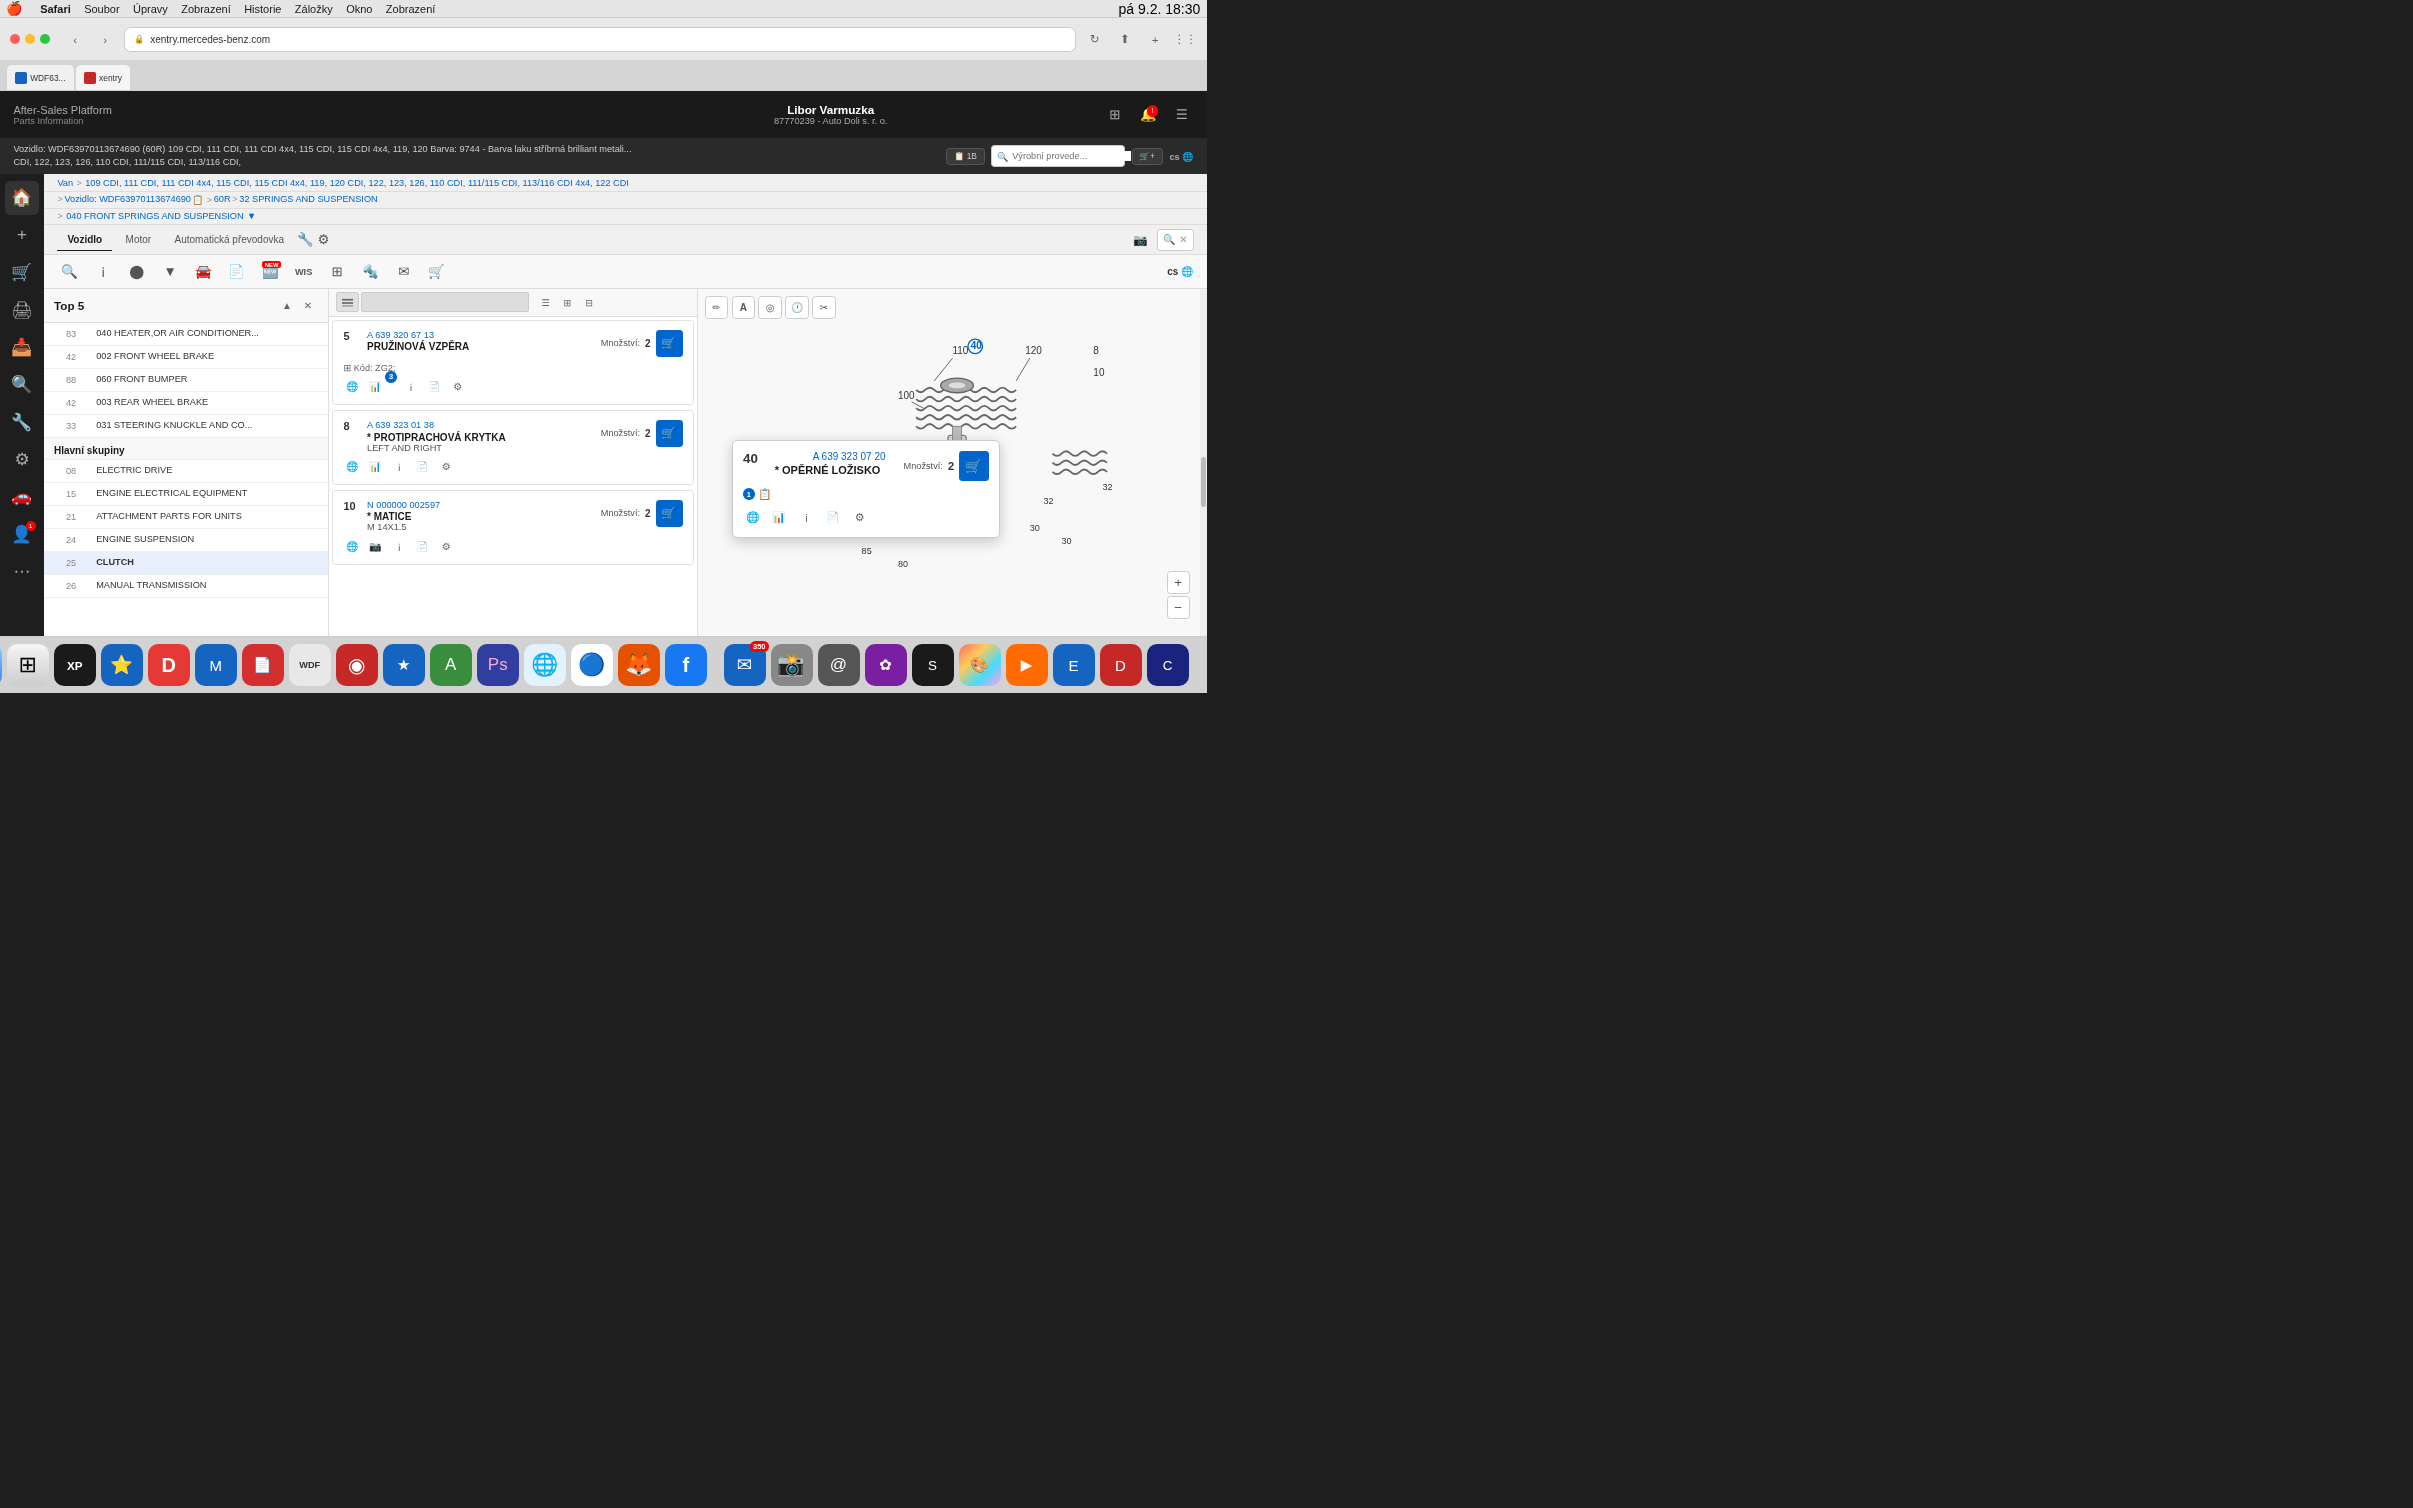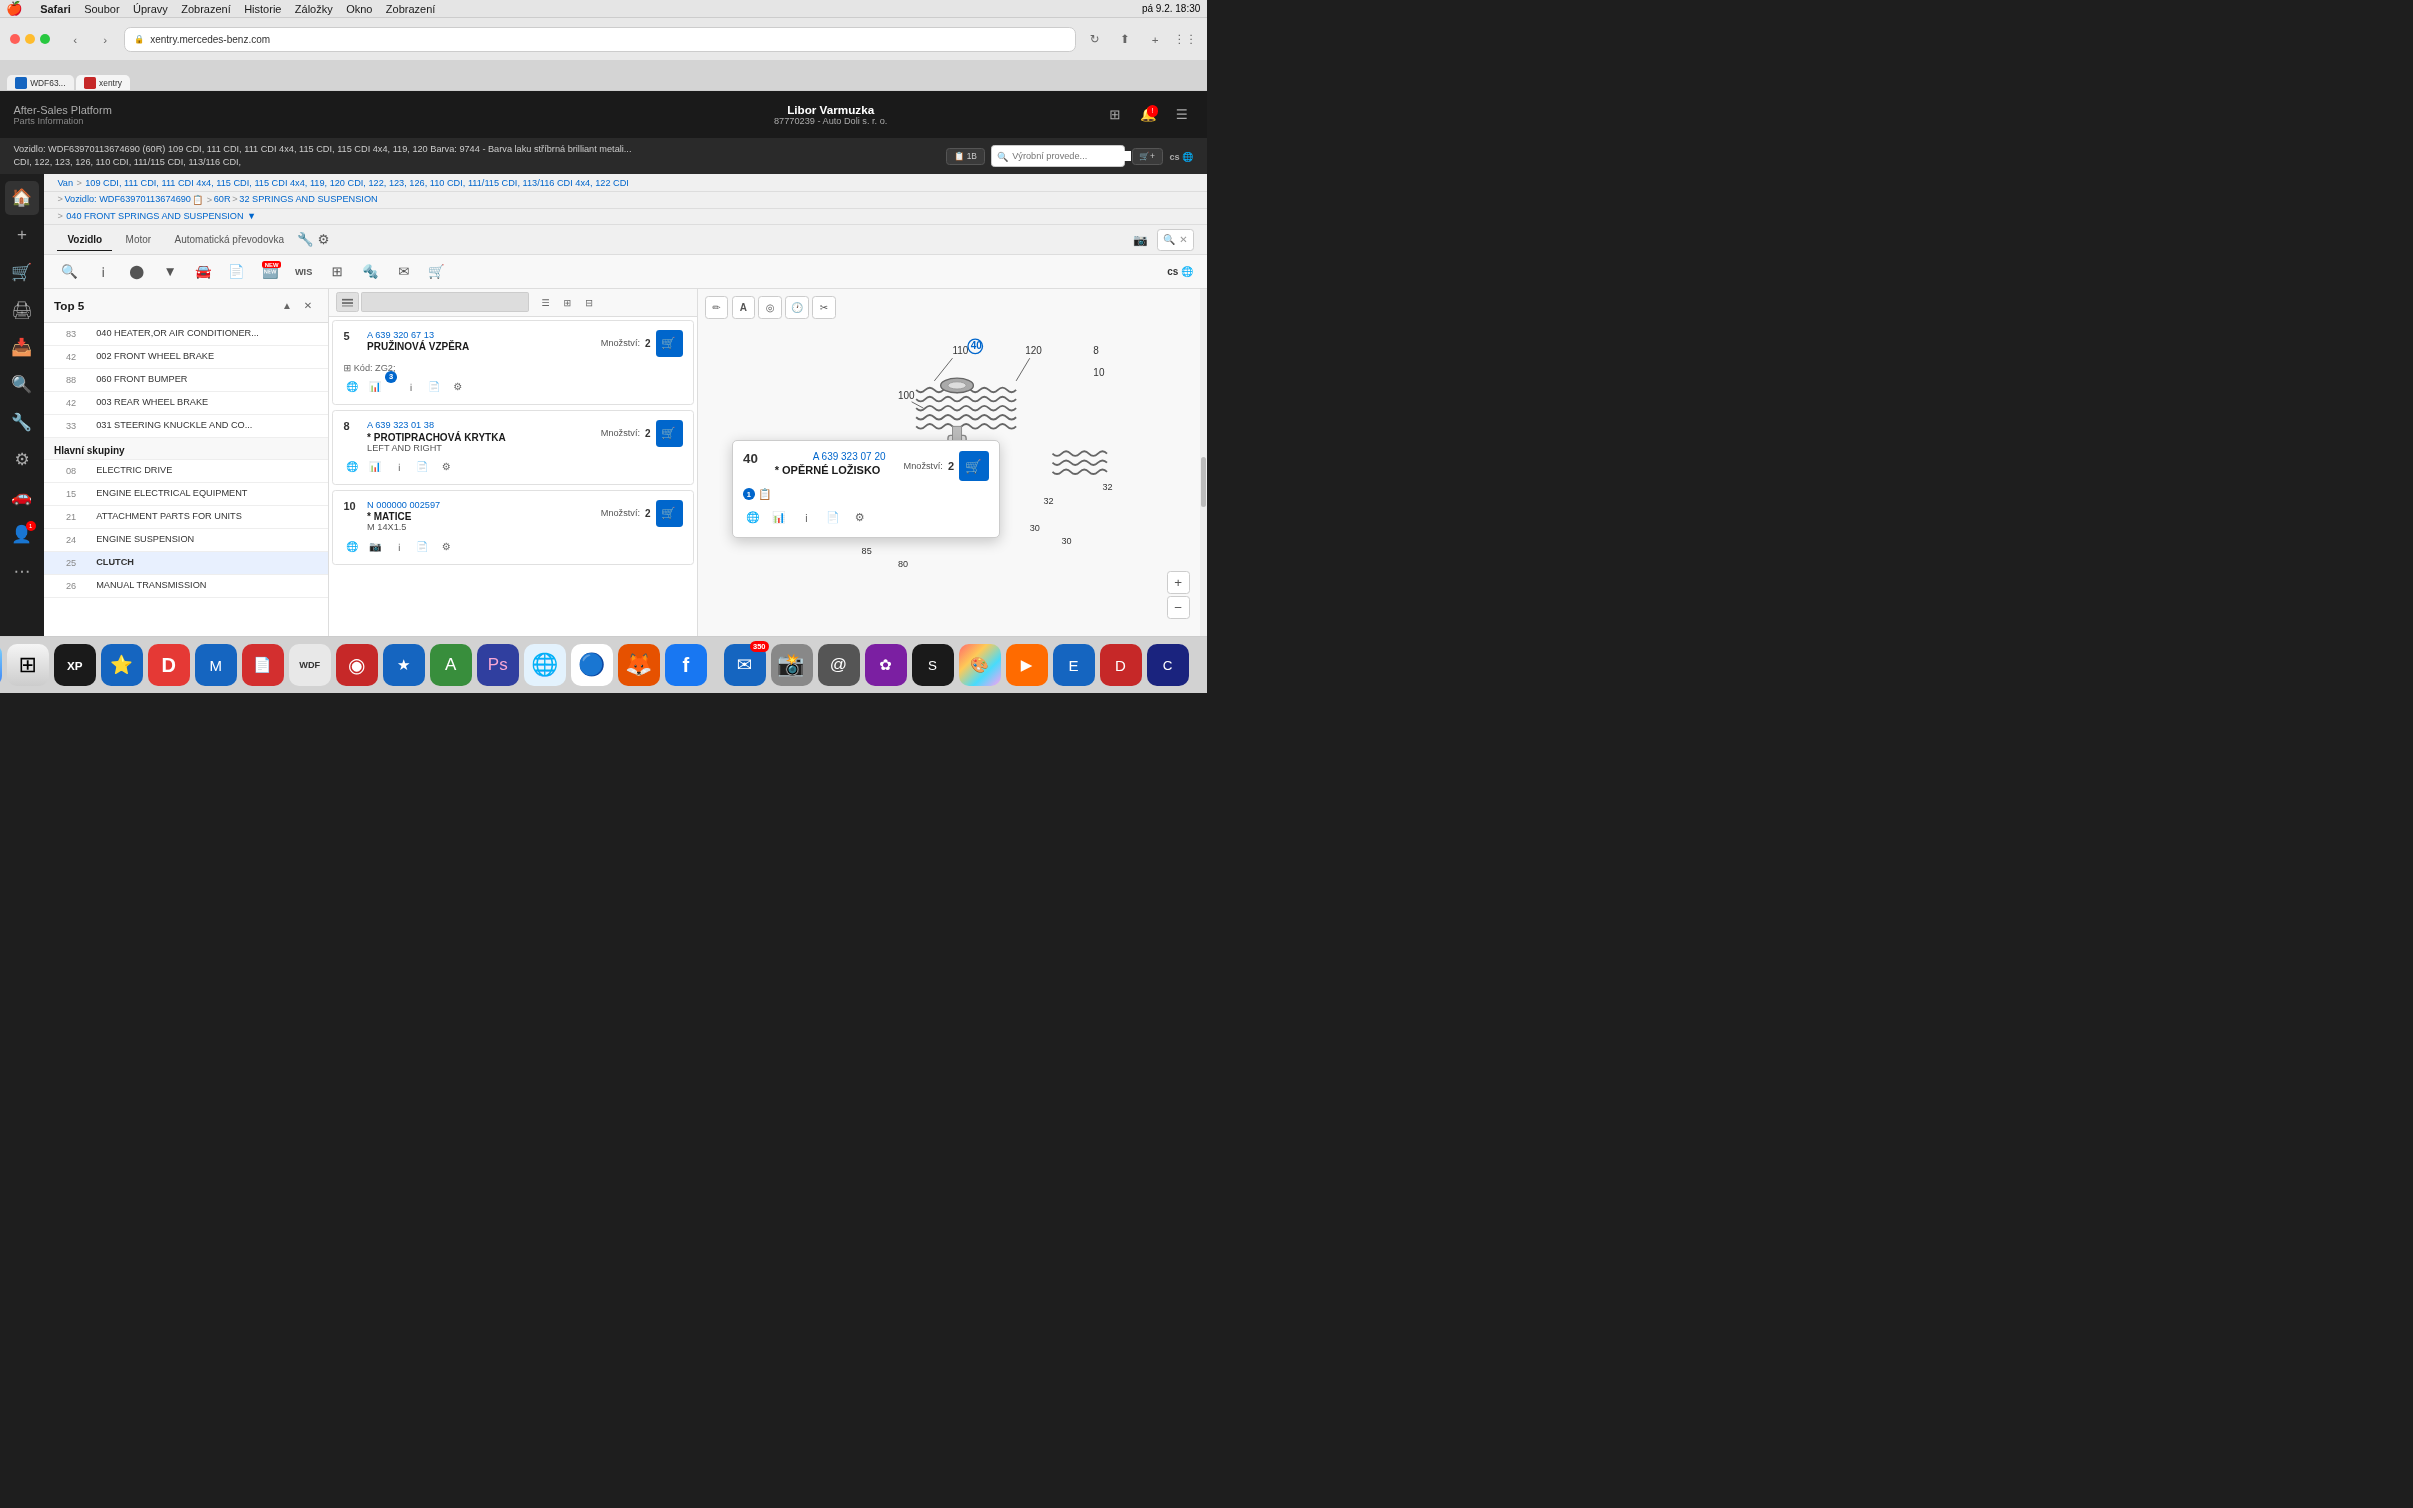--- a/index.html
+++ b/index.html
@@ -25,21 +25,21 @@
       border-bottom: 0.8px solid #ccc;
     }
     .menubar-apple { font-size: 13.4px; margin-right: 3.4px; }
     .menubar-item { color: #1a1a1a; cursor: default; }
     .menubar-item.bold { font-weight: 700; }
     .menubar-right {
       margin-left: auto;
       display: flex;
       align-items: flex-start;
       gap: 6.7px;
-      font-size: 10px;
+      font-size: 14px;
     }
 
     
     .browser-chrome {
       background: #e8e8e8;
       border-bottom: 0.8px solid #ccc;
     }
     .browser-toolbar {
       height: 42px;
       display: flex;
@@ -75,21 +75,21 @@
     
     .tabs-bar {
       height: 30px;
       background: #d4d4d4;
       display: flex;
       align-items: flex-end;
       padding: 0 6.7px;
       overflow: hidden;
     }
     .tab-item {
-      height: 15px;
+      height: 25px;
       background: #f0f0f0;
       border-radius: 5px 5px 0 0;
       display: flex;
       align-items: center;
       padding: 0 8.4px;
       font-size: 9.2px;
       color: #333;
       margin-right: 1.7px;
       gap: 3.4px;
       min-width: 34px;

